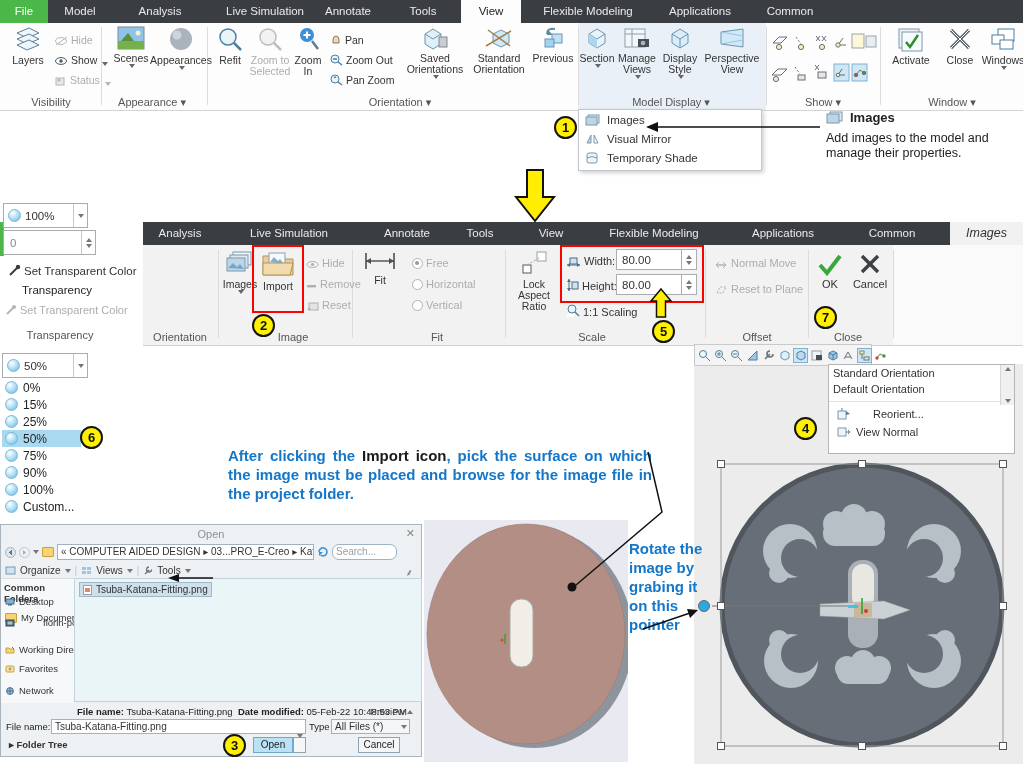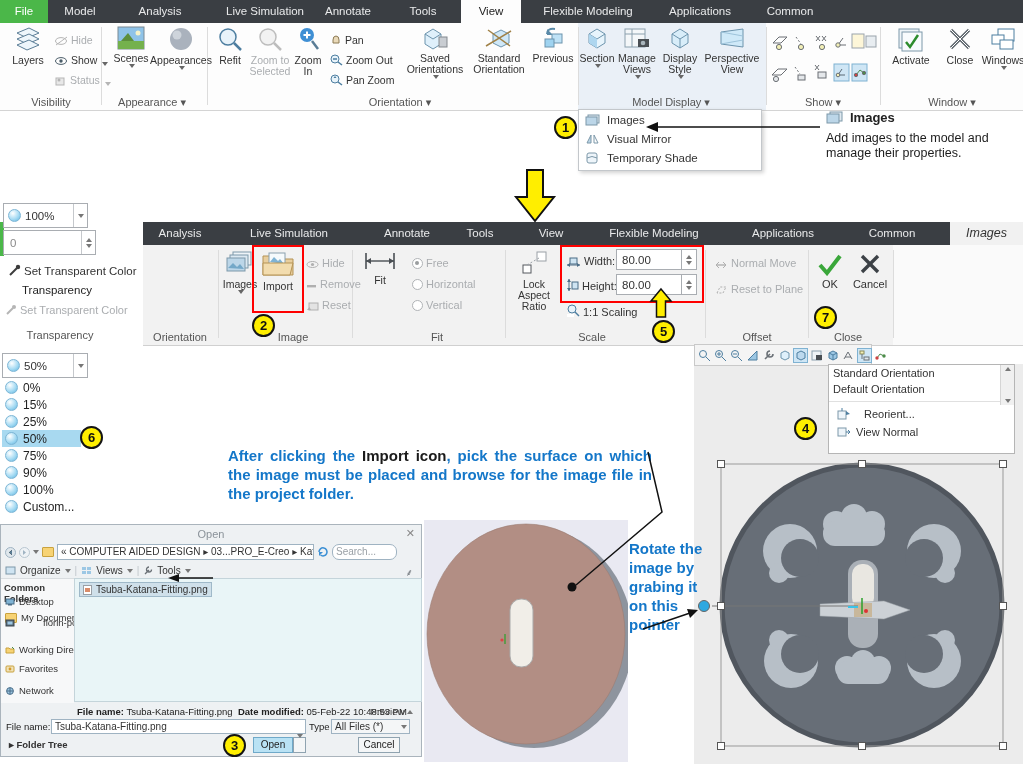--- a/index.html
+++ b/index.html
@@ -746,21 +746,21 @@
   </div>
   <div class="panel" style="left:828px;top:364px;width:185px;height:88px;box-shadow:none;border-color:#b5b5b5;">
     <div style="position:relative;height:36px;border-bottom:1px solid #e0e0e0;">
       <div style="position:absolute;left:4px;top:2px;font-size:11px;color:#333;">Standard Orientation</div>
       <div style="position:absolute;left:4px;top:18px;font-size:11px;color:#333;">Default Orientation</div>
       <div style="position:absolute;right:0;top:0;width:13px;height:36px;background:#f0f0f0;border-left:1px solid #d5d5d5;display:flex;flex-direction:column;justify-content:space-between;align-items:center;padding:2px 0;">
           <span class="tri-u"></span>
           <span class="tri-d"></span>
         </div>
     </div>
-    <div style="display:flex;align-items:center;gap:13px;padding:6px 0 2px 8px;">
+    <div style="display:flex;align-items:center;gap:22px;padding:6px 0 2px 8px;">
       <span class="ic">
           <svg width="14" height="12">
             <rect x="1" y="3" width="8" height="8" fill="#eef5fa" stroke="#7d98a9"></rect>
             <path d="M9 3 l4 3 -4 1z" fill="#4d7ea0"></path>
             <line x1="5" y1="0" x2="5" y2="3" stroke="#4d7ea0"></line>
           </svg>
         </span>
       <span style="font-size:11px;color:#333;">Reorient...</span>
     </div>
     <div style="display:flex;align-items:center;gap:5px;padding:4px 0 0 8px;">

